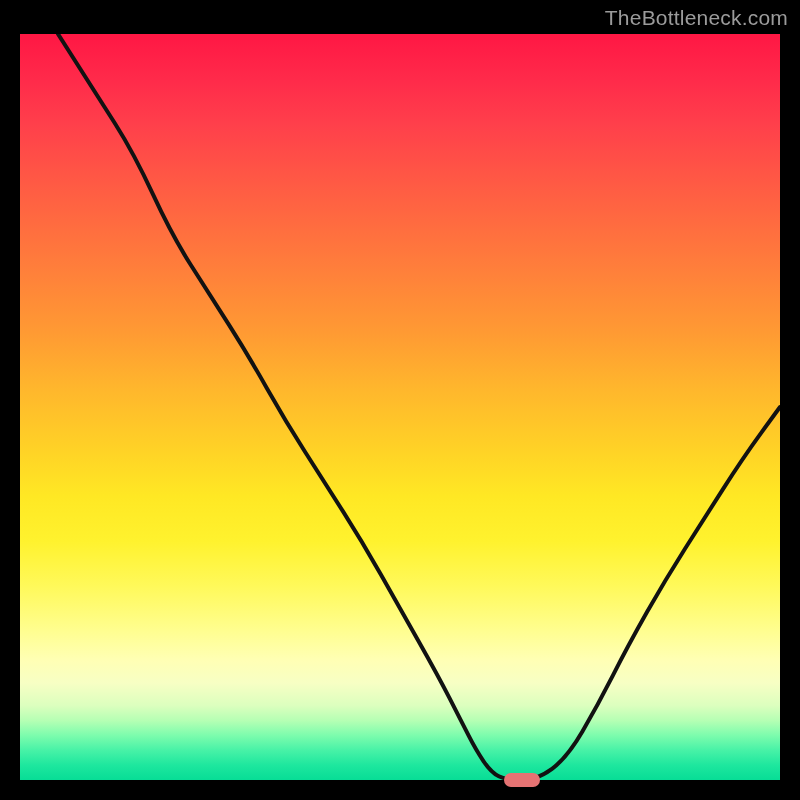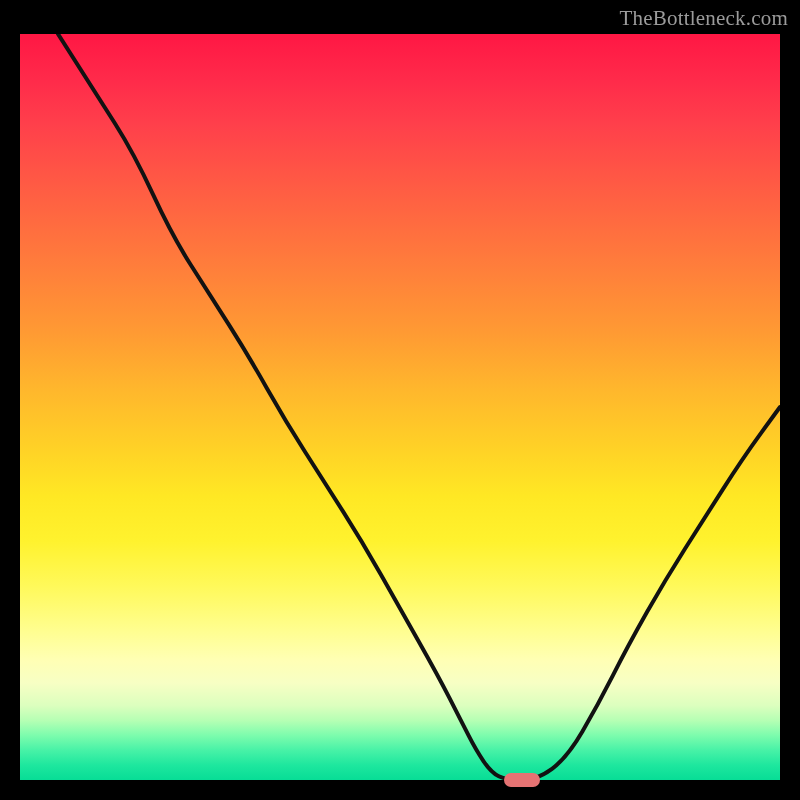--- a/index.html
+++ b/index.html
@@ -9,21 +9,20 @@
     height: 800px;
     background: #000;
     overflow: hidden;
     font-family: Arial, Helvetica, sans-serif;
   }
   .frame {
     position: relative;
     width: 800px;
     height: 800px;
     background: #000;
-    font-family: Liberation Serif, serif;
   }
   .plot {
     position: absolute;
     left: 20px;
     top: 34px;
     width: 760px;
     height: 746px;
     
     background: linear-gradient(to bottom,
       #ff1744 0%,

